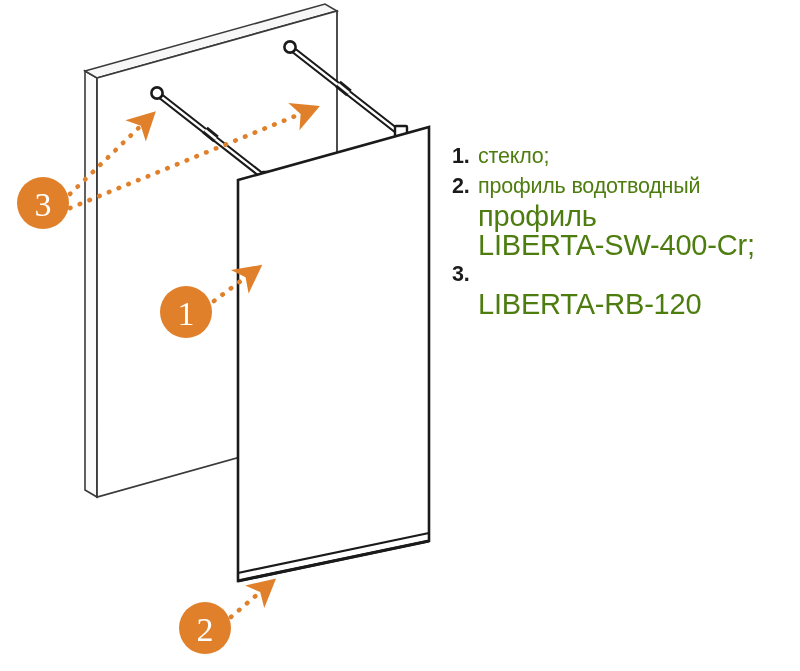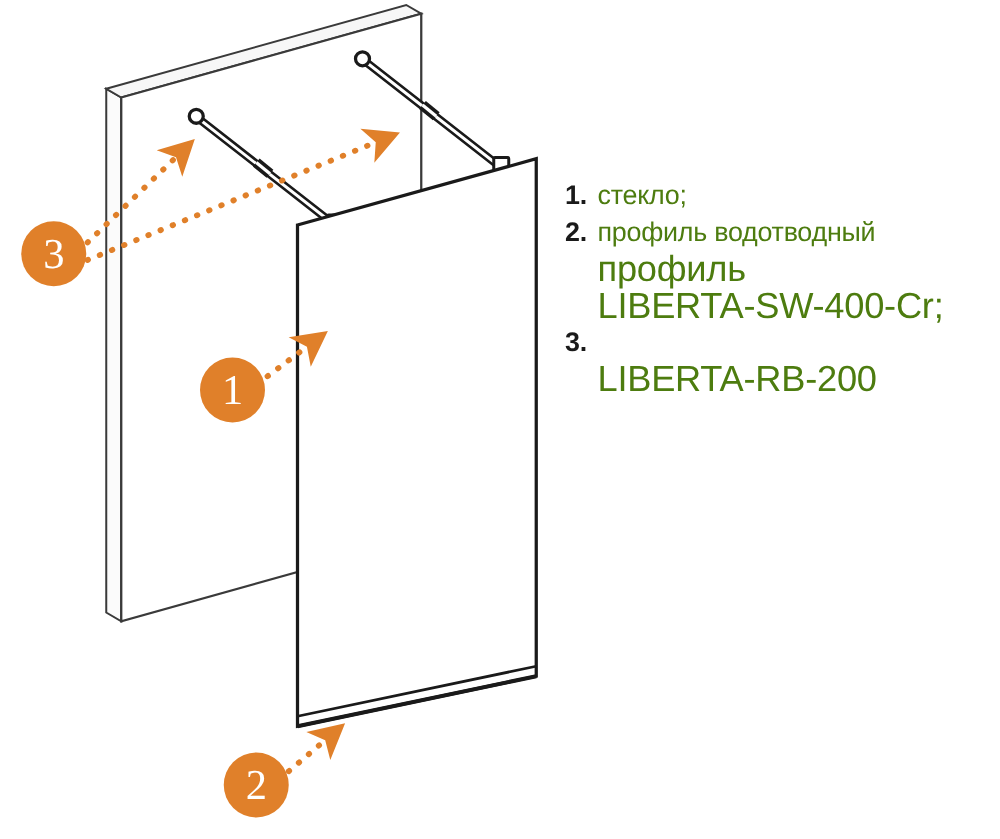--- a/index.html
+++ b/index.html
@@ -160,17 +160,17 @@
     <div class="legend-item">
       <span class="legend-num">2.</span>
       <span class="legend-text">профиль водотводный</span>
     </div>
     <span class="legend-cont">профиль</span>
     <span class="legend-cont">LIBERTA-SW-400-Cr;</span>
 
     <div class="legend-item">
       <span class="legend-num">3.</span>
     </div>
-    <span class="legend-cont">LIBERTA-RB-200</span>
+    <span class="legend-cont">LIBERTA-RB-120</span>
 
   </div>
 
 </div>
 
 </body></html>

